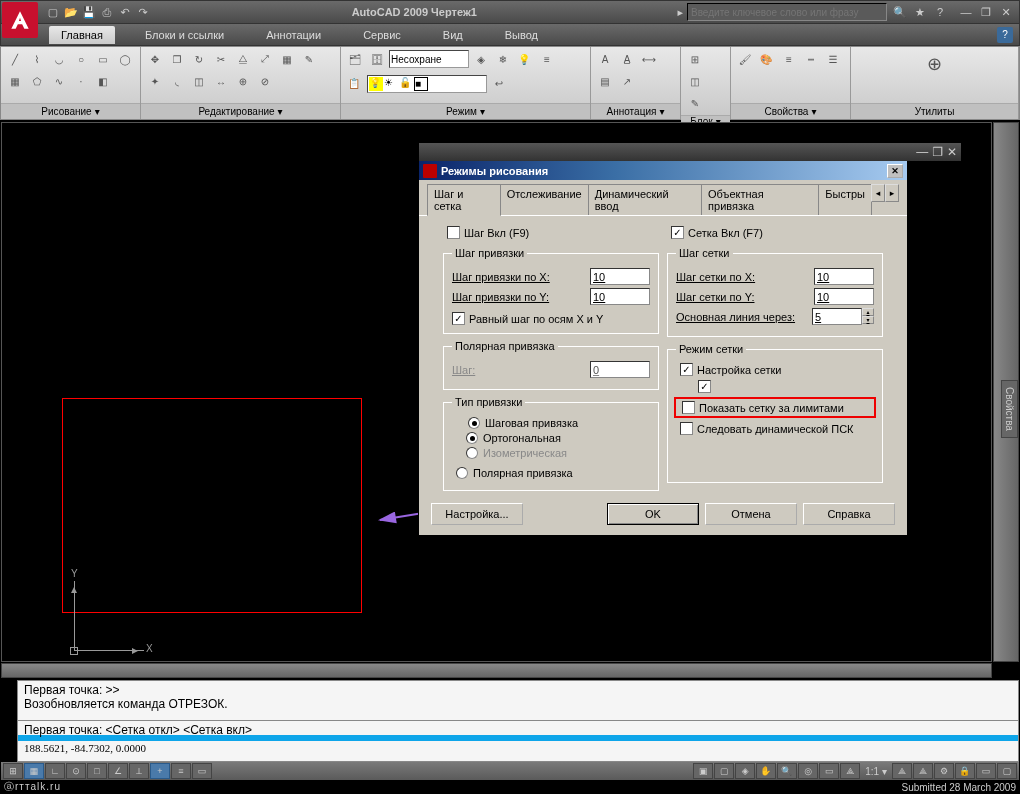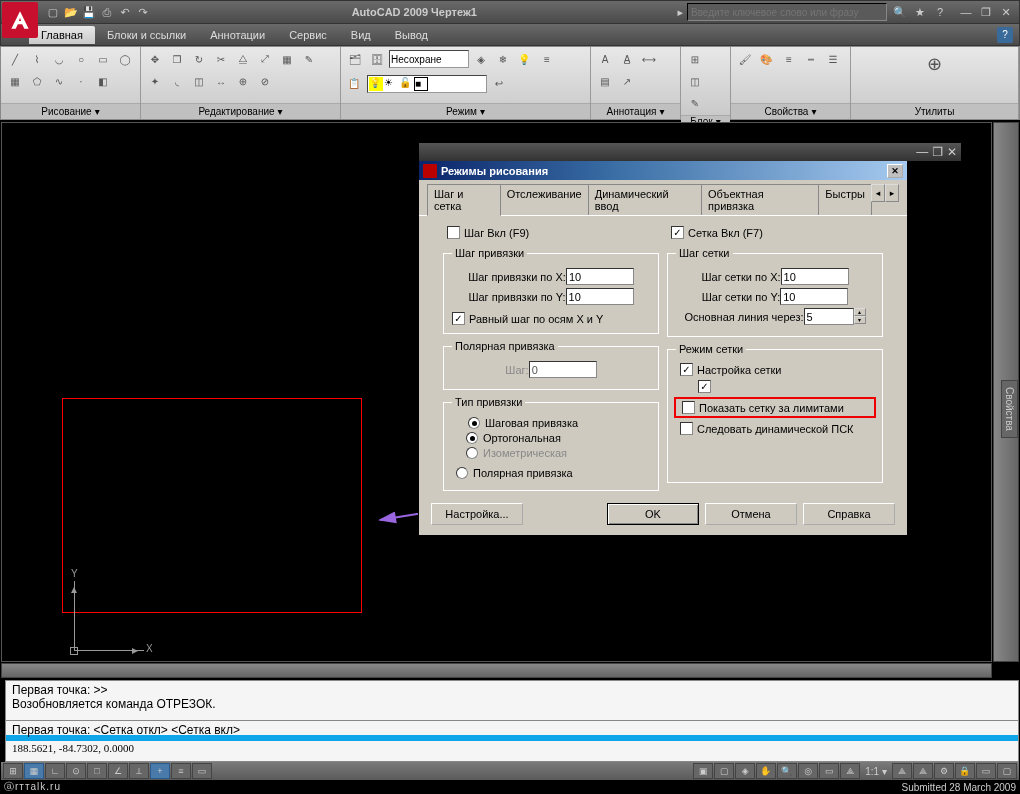--- a/index.html
+++ b/index.html
@@ -8,21 +8,21 @@
 .titlebar { height: 24px; background: linear-gradient(#6a6a6a,#4a4a4a); display: flex; align-items: center; color: #ddd; font-size: 11px; border: 1px solid #333; }
 .titlebar .logo { width: 36px; height: 36px; background: #c8102e; position: absolute; top: 2px; left: 2px; z-index: 100; display:flex; align-items:center; justify-content:center; border-radius:2px;}
 .titlebar .logo svg { width: 26px; height: 26px; }
 .titlebar .qat { margin-left: 44px; display: flex; gap: 2px; }
 .titlebar .qat span { width: 16px; height: 16px; display:inline-flex; align-items:center; justify-content:center; color:#ccc; }
 .titlebar .title { flex: 1; text-align: center; font-weight: bold; color:#ccc; }
 .titlebar .search-box { width: 200px; height: 18px; background: #5a5a5a; border: 1px inset #333; color:#999; font-size:10px; padding:1px 3px; }
 .titlebar .right-btns { display: flex; gap: 2px; margin: 0 4px; }
 .titlebar .right-btns span { width: 18px; height: 16px; display:inline-flex; align-items:center; justify-content:center; cursor:pointer; font-family: Arial; color: #ccc; }
 
-.menubar { height: 22px; background: linear-gradient(#6a6a6a,#4a4a4a); display: flex; align-items: center; padding-left: 28px; font-size: 11px; color: #ddd; gap:0; border: 1px solid #333; border-top:none; }
+.menubar { height: 22px; background: linear-gradient(#6a6a6a,#4a4a4a); display: flex; align-items: center; padding-left: 48px; font-size: 11px; color: #ddd; gap:18px; border: 1px solid #333; border-top:none; }
 .menubar .tab-active { background: linear-gradient(#e8e8e8,#cacaca); color: #000; padding: 3px 12px; border-radius: 2px 2px 0 0; }
 .menubar .tab { padding: 3px 12px; cursor: pointer; }
 .menubar .help { margin-left:auto; margin-right:6px; width:16px; height:16px; background:#3a6a9a; color:#fff; text-align:center; font-size:10px; line-height:16px; border-radius:2px;}
 
 .ribbon { height: 74px; background: linear-gradient(#e8e8e8,#c8c8c8); display: flex; border: 1px solid #888; font-size: 10px; }
 .ribbon .panel { border-right: 1px solid #999; display: flex; flex-direction: column; }
 .ribbon .panel-body { flex:1; padding: 2px 4px; display:flex; flex-wrap:wrap; gap:2px; align-content:flex-start; }
 .ribbon .panel-title { height: 16px; background: #c0c0c0; text-align: center; font-size: 10px; border-top: 1px solid #aaa; display:flex; align-items:center; justify-content:center; gap:3px; }
 .ribbon .tool { width: 20px; height: 20px; border: 1px solid transparent; display:inline-flex; align-items:center; justify-content:center; color:#555; }
 .ribbon .layer-combo { width: 80px; height:18px; background:#fff; border:1px inset #999; font-size:10px; padding:1px; }
@@ -58,37 +58,37 @@
 .dialog .tabs .tab.active { background:#cecac0; position:relative; z-index:2; border-bottom:1px solid #cecac0; margin-bottom:-1px;}
 .dialog .tabs .scroll-btns { margin-left:auto; display:flex;}
 .dialog .tabs .scroll-btns span { width:14px; height:18px; border:1px outset #ddd; background:#cecac0; text-align:center; font-size:9px; line-height:16px;}
 .dialog .body { padding: 8px 24px; display:flex; gap:8px; }
 .dialog .col { flex:1; display:flex; flex-direction:column; gap:6px;}
 .dialog .chk-row { display:flex; align-items:center; gap:4px; padding:2px 4px;}
 .dialog .chk { width:13px; height:13px; border:1px inset #888; background:#fff; display:inline-flex; align-items:center; justify-content:center; font-size:10px; color:#000;}
 .dialog fieldset { border:1px solid #888; border-top-color:#fff; border-left-color:#fff; padding:6px 8px 8px 8px; position:relative; border-style:groove;}
 .dialog fieldset { border:1px groove #fff; }
 .dialog legend { font-size:11px; padding:0 3px;}
-.dialog .field-row { display:flex; align-items:center; justify-content:center; margin:3px 0; font-size:11px;}
-.dialog .field-row input { width:68px; height:17px; border:1px inset #888; background:#fff; font-size:11px; padding:1px 2px;}
+.dialog .field-row { display:flex; align-items:center; justify-content:space-between; margin:3px 0; font-size:11px;text-decoration:underline;}
+.dialog .field-row input { width:60px; height:17px; border:1px inset #888; background:#fff; font-size:11px; padding:1px 2px;}
 .dialog .field-row input.spinner { width:50px;}
 .dialog .radio-row { display:flex; align-items:center; gap:5px; margin:3px 0 3px 14px; font-size:11px;}
 .dialog .radio { width:12px; height:12px; border:1px inset #888; border-radius:50%; background:#fff; display:inline-flex; align-items:center; justify-content:center;}
 .dialog .radio.on::after { content:''; width:5px; height:5px; background:#000; border-radius:50%;}
 .dialog .disabled { color:#888;}
 .dialog .highlight-box { border:2px solid #e00; padding:0px 2px; margin:2px -2px; }
 .dialog .btns { padding:4px 12px 10px 12px; display:flex; gap:6px;}
 .dialog .btns .spacer { flex:1;}
 .dialog button { width:92px; height:22px; background:#cecac0; border:1px outset #fff; font-size:11px; cursor:pointer;}
 .dialog button.default { border:1px solid #000; box-shadow: inset 1px 1px #fff, inset -1px -1px #888;}
 .spinner-wrap { position:relative; display:inline-flex;}
 .spinner-wrap .spins { display:flex; flex-direction:column; width:12px;}
 .spinner-wrap .spins span { height:8px; border:1px outset #ddd; background:#cecac0; font-size:6px; text-align:center; line-height:6px;}
 
-.cmdline { position:absolute; left:5px; right:1px; bottom:32px; height:82px; background:#f5f5f5; border:1px solid #888; font-family: 'Courier New', monospace; font-size:12px; }
+.cmdline { position:absolute; left:17px; right:1px; bottom:32px; height:82px; background:#f5f5f5; border:1px solid #888; font-family: 'Courier New', monospace; font-size:12px; }
 .cmdline .history { height:40px; padding:2px 6px; border-bottom:1px solid #888; overflow:hidden; white-space:pre-line;}
 .cmdline .prompt { height:20px; padding:2px 6px; border-bottom:6px solid #0ea5e9;}
 .cmdline .coords { height:18px; padding:1px 6px; font-family: Tahoma; font-size:11px;}
 
 .statusbar { position:absolute; left:1px; right:1px; bottom:14px; height:18px; background: linear-gradient(#7a7a7a,#5a5a5a); display:flex; align-items:center; gap:1px; padding:0 2px;}
 .statusbar .btn { min-width:20px; height:16px; border:1px solid #444; background:#666; display:inline-flex; align-items:center; justify-content:center; color:#ccc; font-size:9px; padding:0 2px;}
 .statusbar .btn.on { background:#4a7aaa; border-color:#2a5a8a;}
 .statusbar .spacer { flex:1;}
 .statusbar .scale { color:#ccc; font-size:10px; padding:0 4px;}
 

